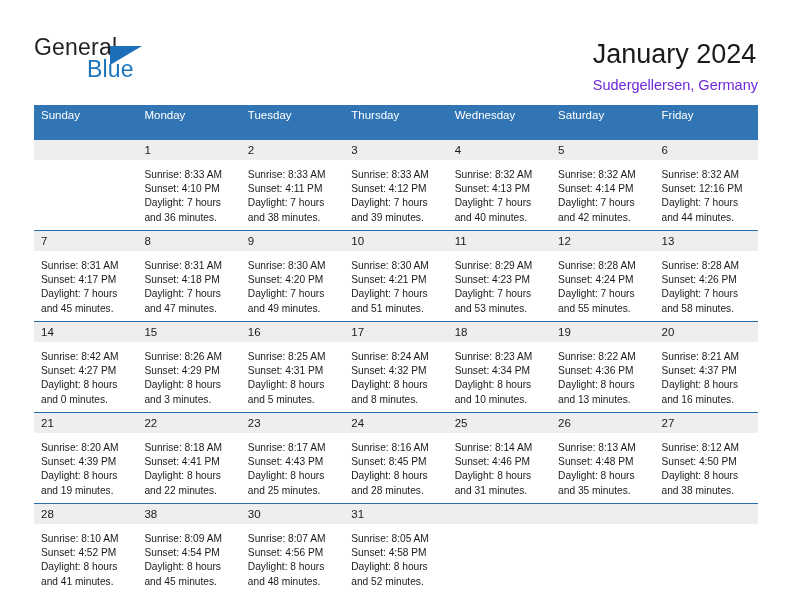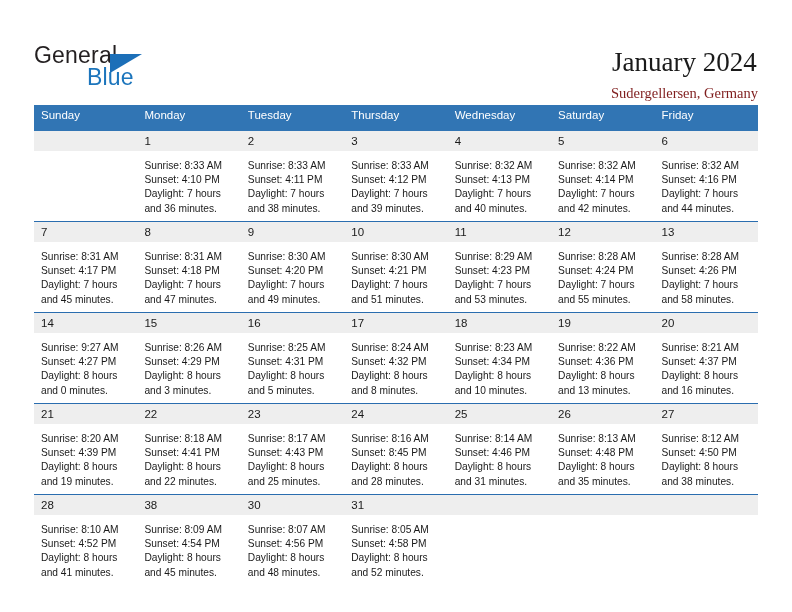--- a/index.html
+++ b/index.html
@@ -25,21 +25,21 @@
   .top-bar {
     position: absolute;
     left: 34px;
     top: 30px;
     right: 34px;
     height: 68px;
   }
   .logo {
     position: absolute;
     left: 0;
-    top: 12px;
+    top: 4px;
     width: 210px;
     height: 56px;
   }
   .logo-general {
     position: absolute;
     left: 0;
     top: 0;
     font-size: 23px;
     letter-spacing: 0.2px;
     color: #231f20;
@@ -60,50 +60,49 @@
     top: 12px;
     width: 0;
     height: 0;
     border-left: 32px solid #1c6fb8;
     border-bottom: 19px solid transparent;
   }
 
   .title-block {
     position: absolute;
     right: 0;
-    top: 16px;
-    text-align: center;
-    font-family: Liberation Serif, serif;
+    top: 8px;
+    text-align: left;
   }
   .cal-title {
     font-size: 27px;
     font-weight: normal;
     color: #1a1a1a;
     line-height: 32px;
     white-space: nowrap;
   }
   .cal-subtitle {
     font-size: 14.5px;
-    color: #7f1d1d;
+    color: #6d28d9;
     line-height: 20px;
     margin-top: 5px;
     white-space: nowrap;
   }
 
   
   .calendar {
     position: absolute;
     left: 34px;
     top: 105px;
     width: 724px;
   }
   .weekday-row {
     display: flex;
     background: #3175b4;
-    height: 26px;
+    height: 35px;
   }
   .weekday {
     flex: 1 1 0;
     color: #ffffff;
     font-size: 11.5px;
     line-height: 21px;
     padding-left: 7px;
     box-sizing: border-box;
     white-space: nowrap;
   }
@@ -238,21 +237,21 @@
           <div>Sunrise: 8:32 AM</div>
           <div>Sunset: 4:14 PM</div>
           <div>Daylight: 7 hours</div>
           <div>and 42 minutes.</div>
         </div>
       </div>
       <div class="day">
         <div class="day-num">6</div>
         <div class="day-info">
           <div>Sunrise: 8:32 AM</div>
-          <div>Sunset: 4:16 PM</div>
+          <div>Sunset: 12:16 PM</div>
           <div>Daylight: 7 hours</div>
           <div>and 44 minutes.</div>
         </div>
       </div>
     </div>
 
     <div class="week">
       <div class="day">
         <div class="day-num">7</div>
         <div class="day-info">
@@ -315,21 +314,21 @@
           <div>Daylight: 7 hours</div>
           <div>and 58 minutes.</div>
         </div>
       </div>
     </div>
 
     <div class="week">
       <div class="day">
         <div class="day-num">14</div>
         <div class="day-info">
-          <div>Sunrise: 9:27 AM</div>
+          <div>Sunrise: 8:42 AM</div>
           <div>Sunset: 4:27 PM</div>
           <div>Daylight: 8 hours</div>
           <div>and 0 minutes.</div>
         </div>
       </div>
       <div class="day">
         <div class="day-num">15</div>
         <div class="day-info">
           <div>Sunrise: 8:26 AM</div>
           <div>Sunset: 4:29 PM</div>

